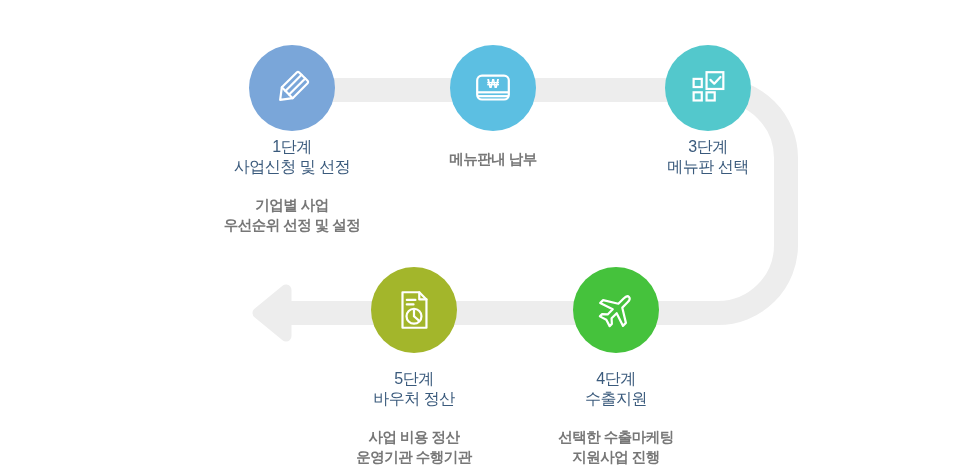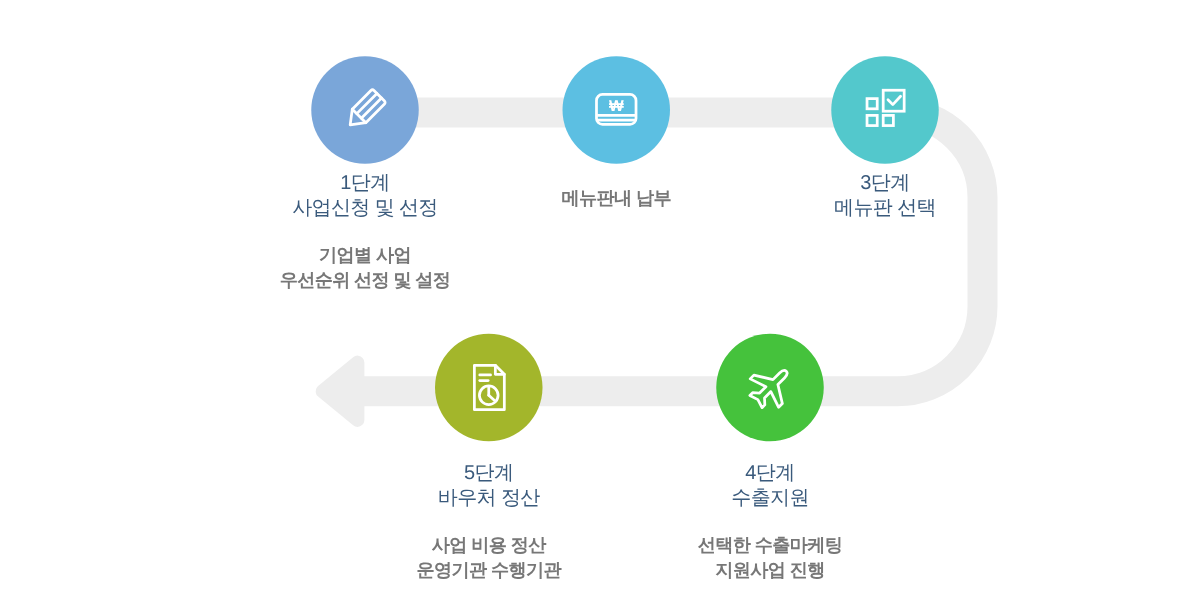--- a/index.html
+++ b/index.html
@@ -124,21 +124,21 @@
     <div class="step-title">
       <div>4단계</div>
       <div>수출지원</div>
     </div>
     <div class="step-desc">
       <div>선택한 수출마케팅</div>
       <div>지원사업 진행</div>
     </div>
   </div>
 
-  <div class="step step--bottom" style="left:291px">
+  <div class="step step--bottom" style="left:314px">
     <div class="circle" style="background-color: rgb(163, 182, 43);">
       <svg width="46" height="46" viewBox="0 0 48 48">
         <g fill="none" stroke="#fff" stroke-width="2.3" stroke-linejoin="round" stroke-linecap="round">
           <path d="M12 5.5 H 29.5 L 37 13 V 42.5 H 12 Z"></path>
           <path d="M29.5 5.5 V 13 H 37"></path>
           <line x1="16.5" y1="13.5" x2="25.5" y2="13.5"></line>
           <line x1="16.5" y1="18.2" x2="23.5" y2="18.2"></line>
           <circle cx="24" cy="30.5" r="7.8"></circle>
           <path d="M24 30.5 V 24.2"></path>
           <path d="M24 30.5 L 28.6 34.6"></path>

